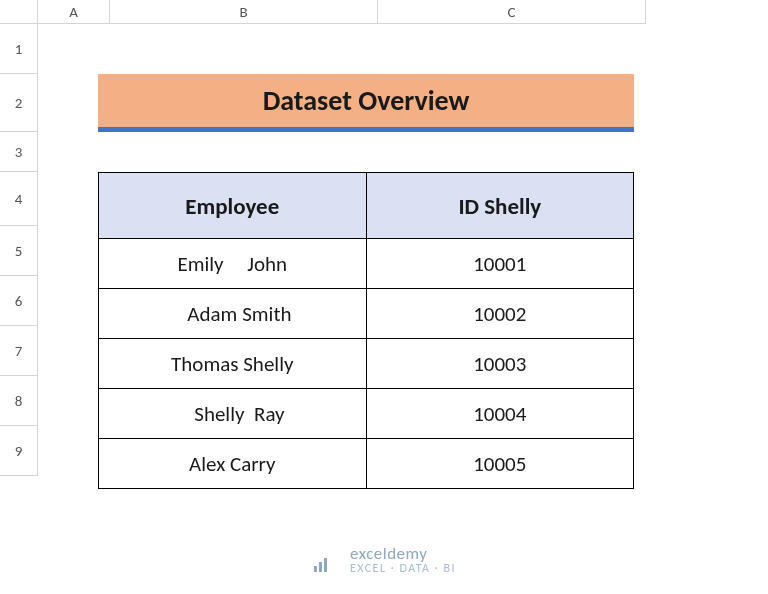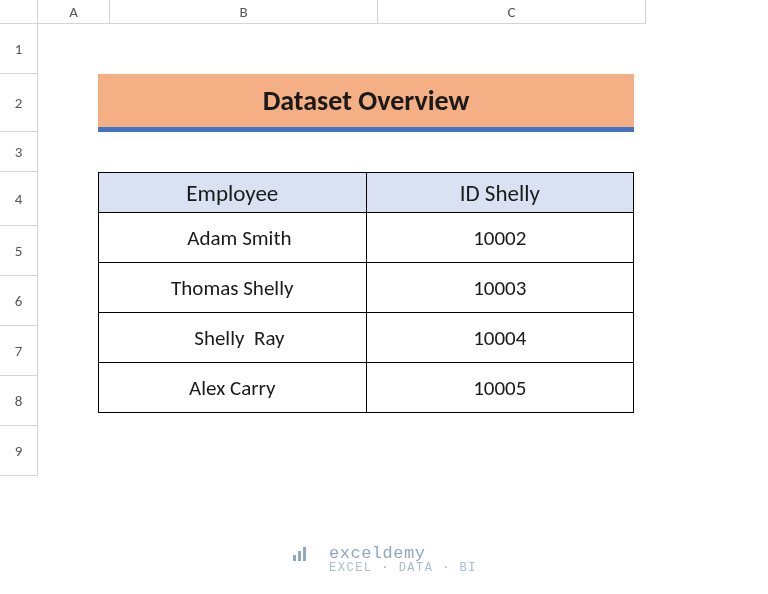--- a/index.html
+++ b/index.html
@@ -97,47 +97,46 @@
       height: 40px;
     }
     .data-table {
       border-collapse: collapse;
       width: 536px;
     }
     .data-table th {
       border: 1.5px solid #000;
       background: #d9e1f2;
       font-size: 23px;
-      font-weight: normal;
-      height: 40px;
+      font-weight: bold;
+      height: 66px;
       text-align: center;
       color: #1a1a1a;
       margin-top: 32px;
     }
     .data-table td {
       border: 1.5px solid #000;
       font-size: 21px;
       height: 50px;
       text-align: center;
       color: #1a1a1a;
       white-space: pre;
     }
     .th-b, .td-b { width: 268px; }
     .th-c, .td-c { width: 268px; }
     .watermark {
       position: absolute;
       bottom: 20px;
       left: 50%;
       transform: translateX(-50%);
       display: flex;
-      align-items: flex-start;
+      align-items: flex-end;
       gap: 20px;
       color: #8fa8bf;
       font-size: 16px;
-      font-family: Liberation Mono, monospace;
     }
     .watermark-icon {
       width: 18px;
       height: 18px;
       display: inline-flex;
       align-items: center;
       justify-content: center;
     }
     .watermark-text {
       display: flex;
@@ -181,20 +180,24 @@
     <div class="title-cell">Dataset Overview</div>
     <div class="gap"></div>
     <table class="data-table">
       <thead>
         <tr>
           <th class="th-b">Employee</th>
           <th class="th-c">ID Shelly</th>
         </tr>
       </thead>
       <tbody>
+        <tr>
+          <td class="td-b">Emily     John</td>
+          <td class="td-c">10001</td>
+        </tr>
         <tr>
           <td class="td-b">   Adam Smith</td>
           <td class="td-c">10002</td>
         </tr>
         <tr>
           <td class="td-b">Thomas Shelly</td>
           <td class="td-c">10003</td>
         </tr>
         <tr>
           <td class="td-b">   Shelly  Ray</td>

